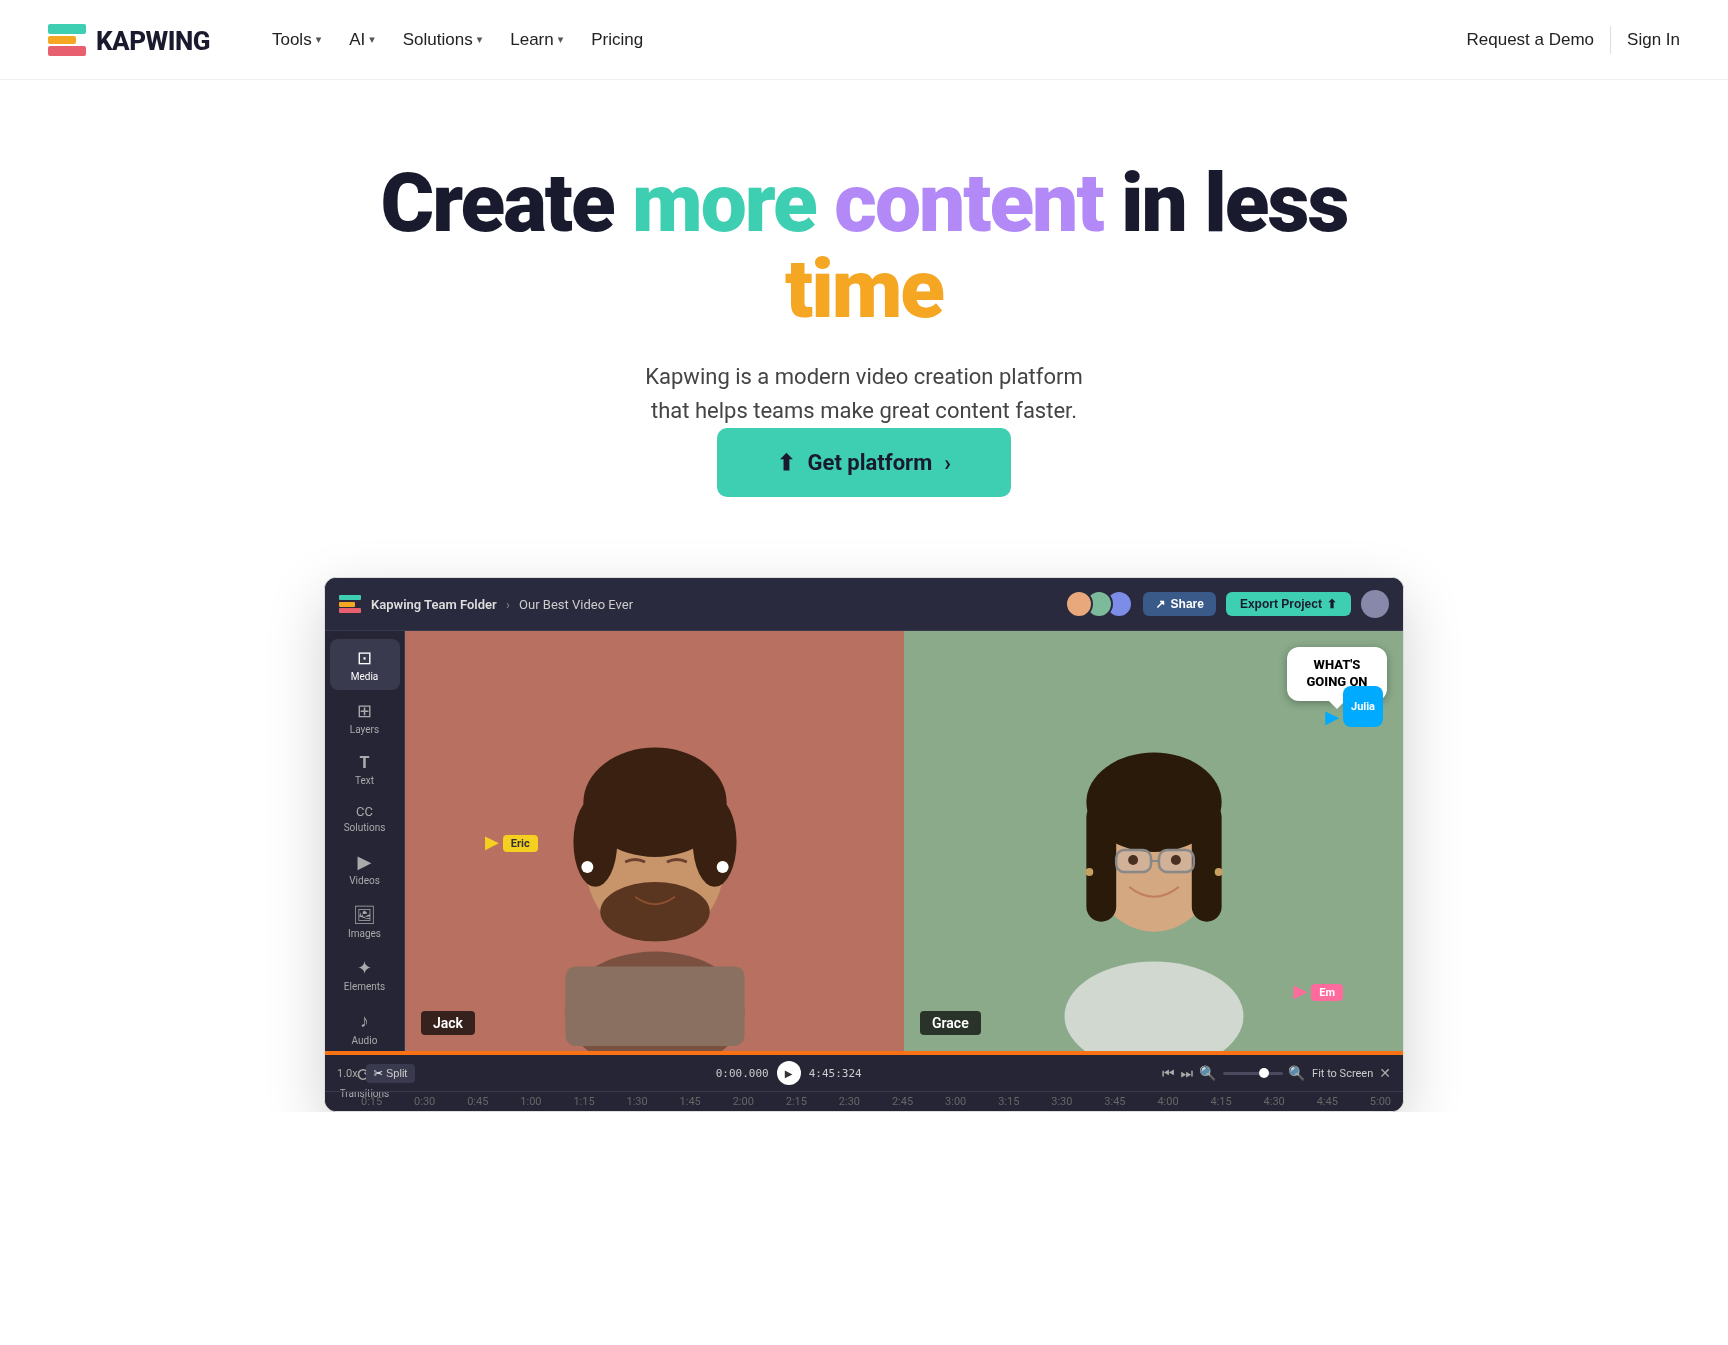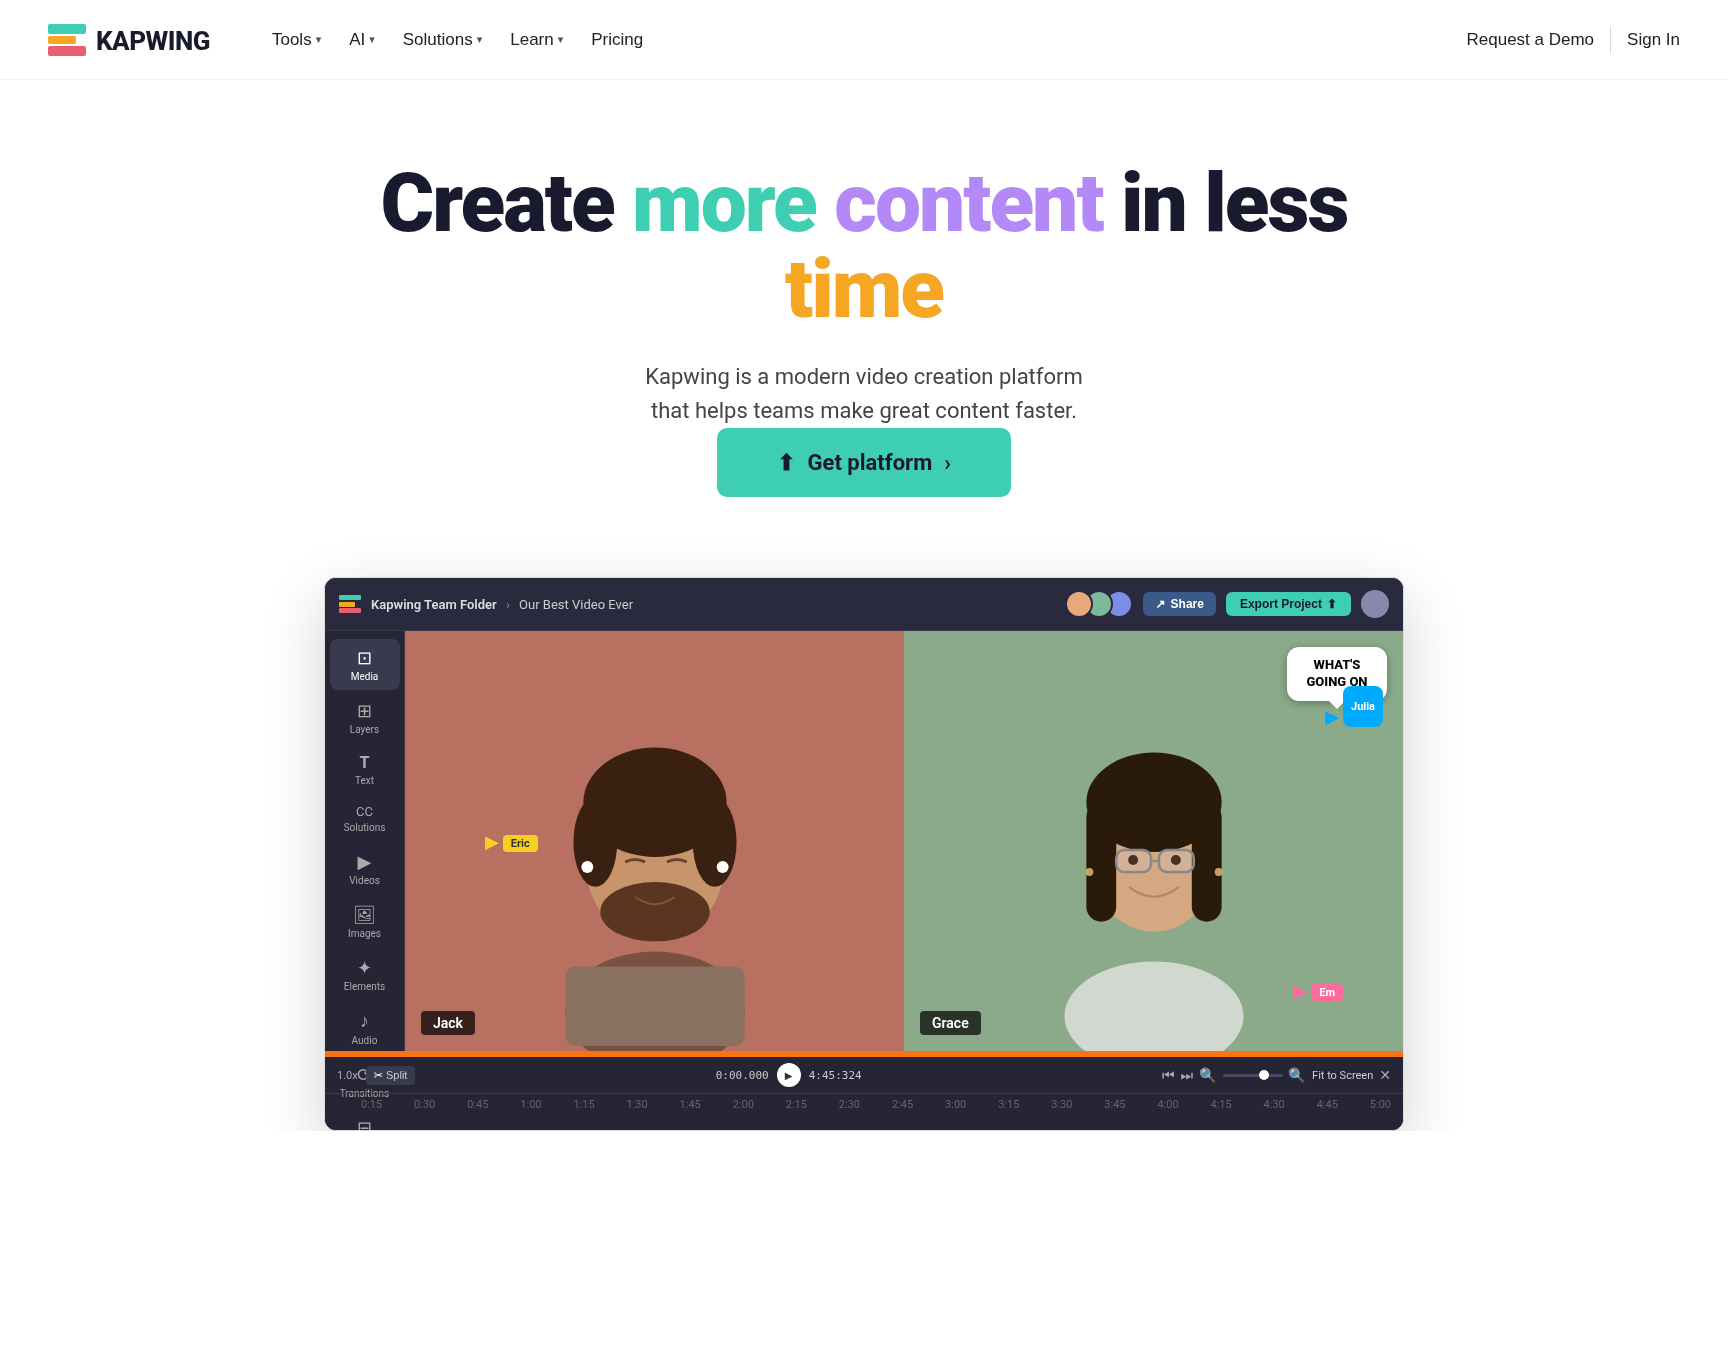--- a/index.html
+++ b/index.html
@@ -130,21 +130,21 @@
       position: absolute; display: flex; align-items: flex-end; gap: 4px;
     }
     .cursor-label {
       padding: 2px 8px; border-radius: 4px; font-size: 11px; font-weight: 700; color: #fff;
     }
     .cursor-eric { top: 190px; left: 110px; }
     .cursor-eric .cursor-label { background: #f5d020; color: #333; }
 
     
     .editor-bottom {
-      height: 79px; background: #252535; border-top: 6px solid #f97316;
+      height: 60px; background: #252535; border-top: 4px solid #f97316;
       display: flex; flex-direction: column;
     }
     .timeline-controls {
       display: flex; align-items: center; gap: 8px; padding: 6px 12px; border-bottom: 1px solid #3a3a4e;
     }
     .zoom-indicator { color: #aaa; font-size: 11px; }
     .timeline-btn { background: #3a3a4e; border: none; color: #ccc; border-radius: 4px; padding: 3px 8px; font-size: 11px; cursor: pointer; }
     .timeline-spacer { flex: 1; }
     .time-display { color: #ccc; font-size: 11px; font-family: monospace; }
     .play-btn {

